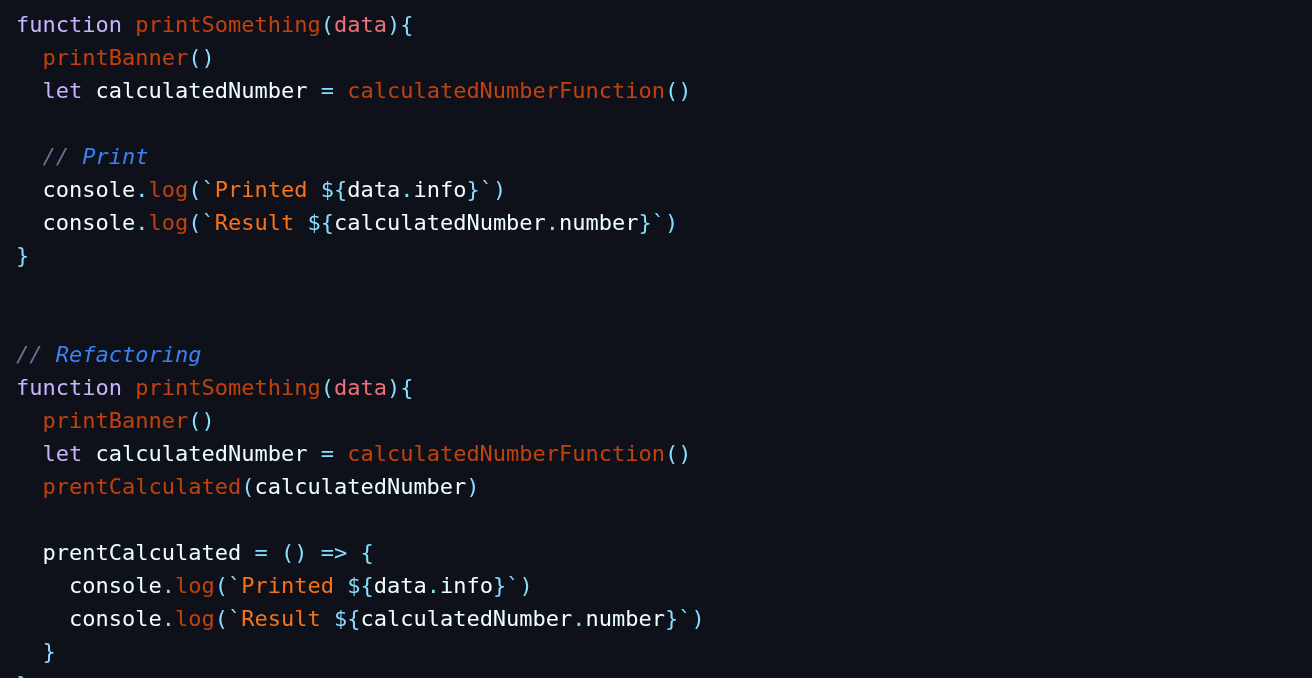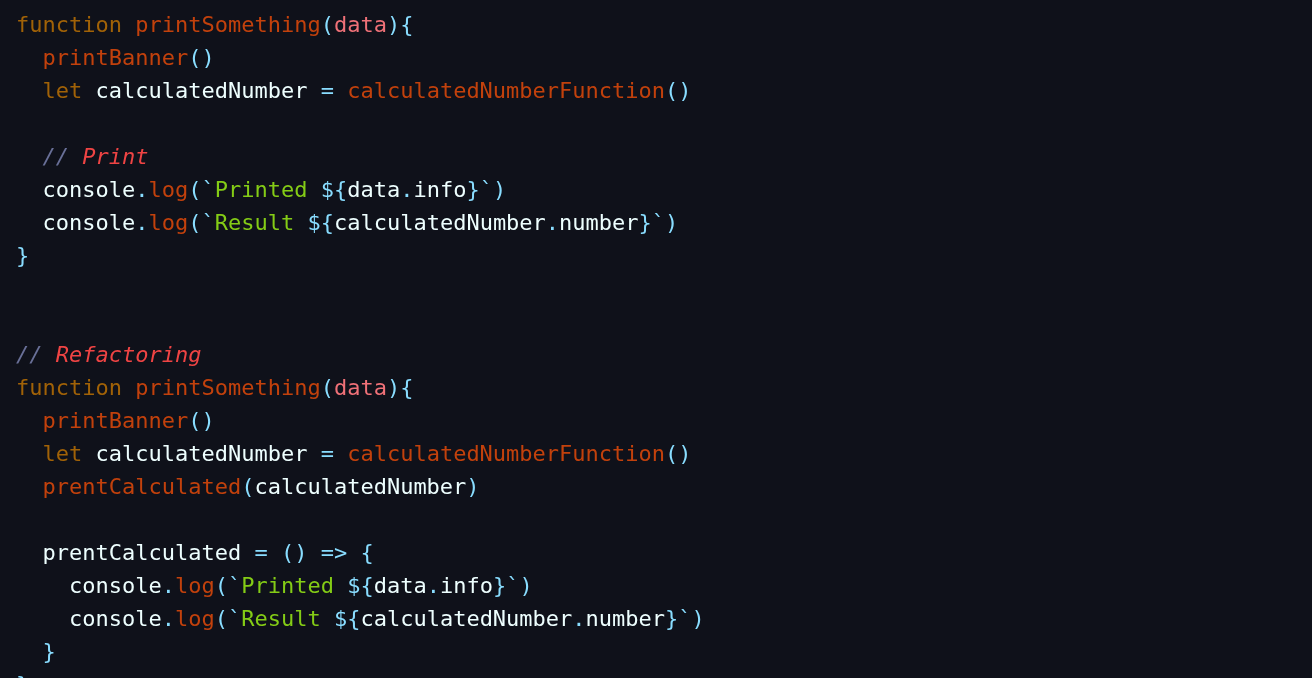--- a/index.html
+++ b/index.html
@@ -12,28 +12,28 @@
   }
   pre.code {
     margin: 0;
     padding: 8px 0 0 16px;
     font-family: "Menlo", "Consolas", "DejaVu Sans Mono", monospace;
     font-size: 22px;
     line-height: 1.5;
     white-space: pre;
     color: #c0caf5;
   }
-  .kw   { color: #a16207; }           
+  .kw   { color: #c4b5fd; }           
   .fn   { color: #c2410c; }           
   .par  { color: #f07178; }           
   .pn   { color: #89ddff; }           
   .id   { color: #eeffff; }           
   .cm   { color: #697098; font-style: italic; }          
-  .cmw  { color: #ef4444; font-style: italic; }           
-  .str  { color: #84cc16; }           
+  .cmw  { color: #3b82f6; font-style: italic; }           
+  .str  { color: #f97316; }           
   .bt   { color: #89ddff; }           
   .int  { color: #89ddff; }           
   .intv { color: #eeffff; }           
 </style>
 </head>
 <body>
 
 <pre class="code" id="code"><span><span class="kw">function</span> <span class="fn">printSomething</span><span class="pn">(</span><span class="par">data</span><span class="pn">){</span></span>
 <span>  <span class="fn">printBanner</span><span class="pn">()</span></span>
 <span>  <span class="kw">let</span> <span class="id">calculatedNumber</span> <span class="pn">=</span> <span class="fn">calculatedNumberFunction</span><span class="pn">()</span></span>

